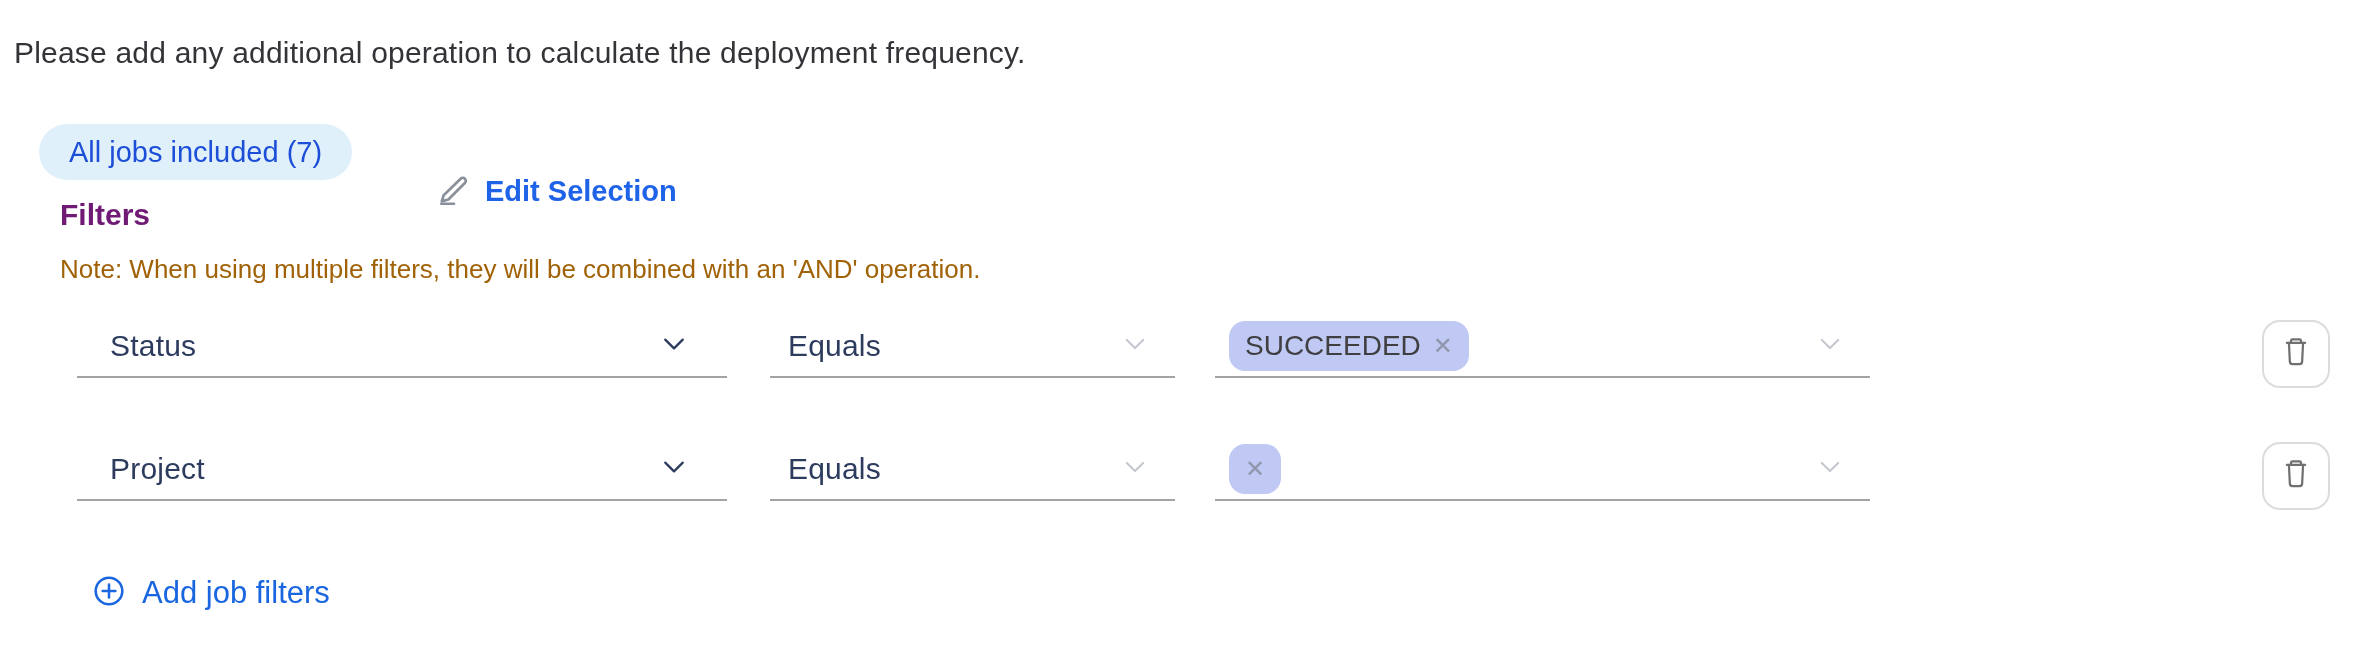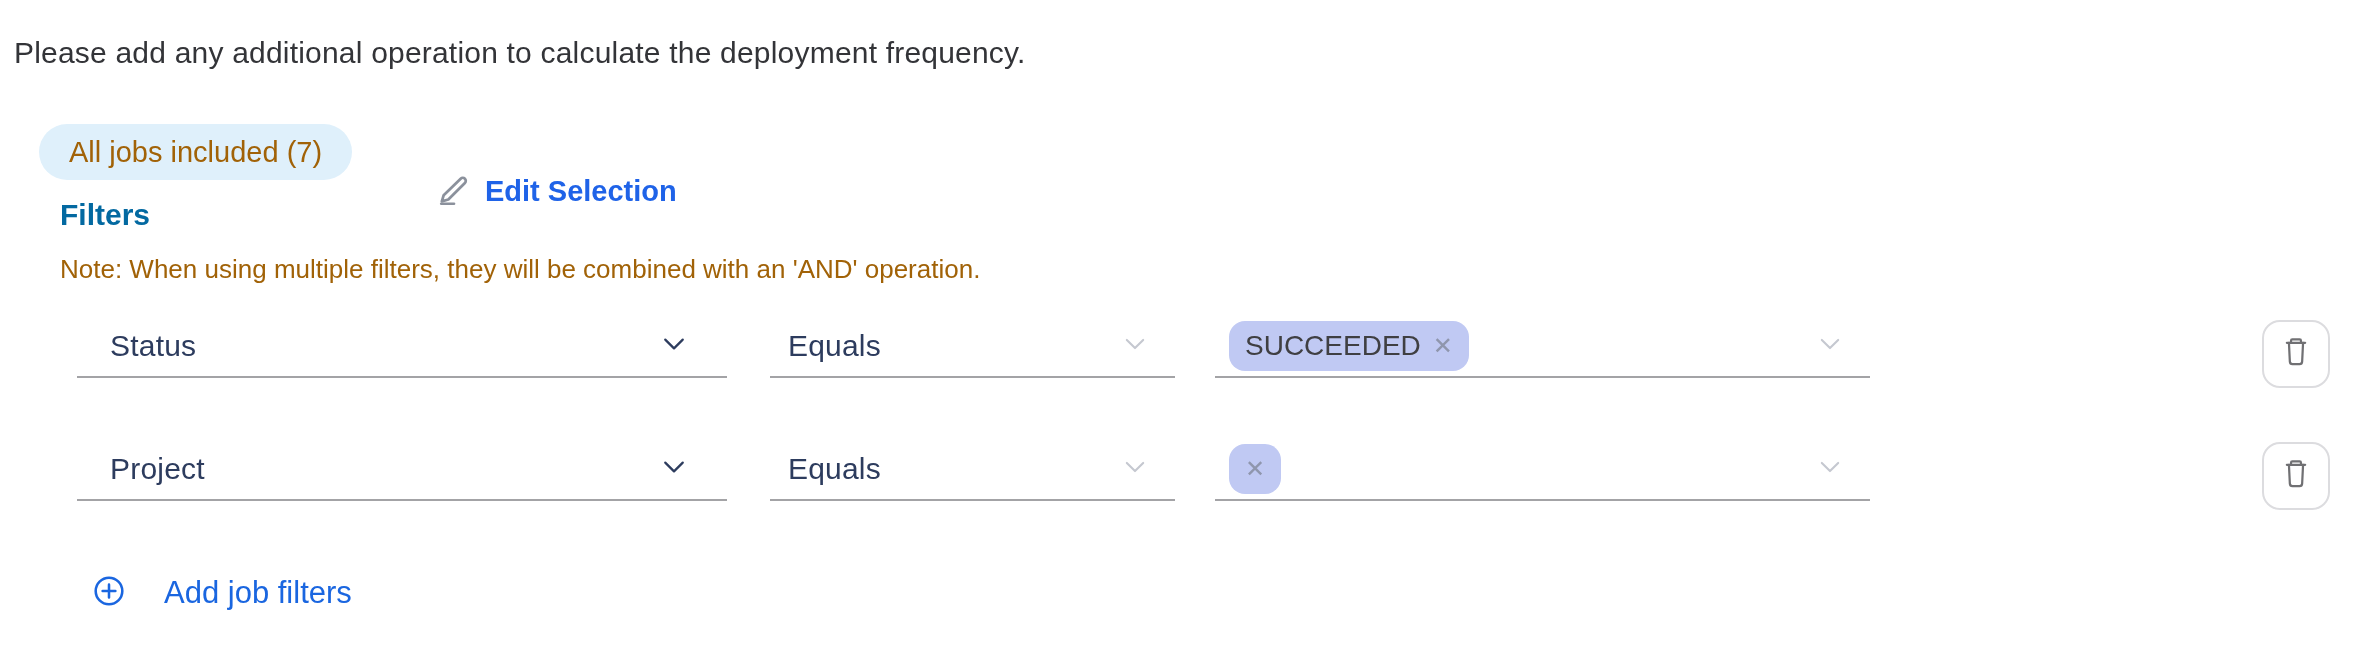--- a/index.html
+++ b/index.html
@@ -13,35 +13,35 @@
 
   .intro-text {
     position: absolute; left: 14px; top: 36px;
     font-size: 30px; color: #333438; letter-spacing: 0.2px;
   }
 
   .jobs-pill {
     position: absolute; left: 39px; top: 124px; height: 56px;
     background: #dff0fb; border-radius: 28px;
     display: inline-flex; align-items: center; padding: 0 30px;
-    font-size: 29px; color: #a16207;
+    font-size: 29px; color: #1d4ed8;
   }
 
   .edit-link {
     position: absolute; left: 437px; top: 130px; height: 44px;
     display: inline-flex; align-items: center; gap: 14px;
     cursor: pointer;
     margin-top: 39px;
   }
   .edit-link .txt { font-size: 29px; font-weight: 600; color: #1f63e8; }
   .edit-link svg { display: block; }
 
   .filters-heading {
     position: absolute; left: 60px; top: 198px;
-    font-size: 30px; font-weight: 700; color: #0369a1;
+    font-size: 30px; font-weight: 700; color: #701a75;
   }
   .note-text {
     position: absolute; left: 60px; top: 254px;
     font-size: 26px; color: #a16207;
   }
 
   .filter-row { position: absolute; left: 0; width: 2376px; height: 64px; }
   .filter-row.row-0 { top: 316px; }
   .filter-row.row-1 { top: 439px; }
 
@@ -82,21 +82,21 @@
     display: flex; align-items: center; justify-content: center;
     cursor: pointer;
   }
   .trash-button.row-0 { top: 320px; }
   .trash-button.row-1 { top: 442px; }
 
   .add-link {
     position: absolute; left: 92px; top: 572px; height: 42px;
     display: inline-flex; align-items: center; gap: 16px; cursor: pointer;
   }
-  .add-link .txt { font-size: 31px; font-weight: 500; color: #1a66e0; margin-left: 22px; }
+  .add-link .txt { font-size: 31px; font-weight: 500; color: #1a66e0; }
 </style>
 </head>
 <body>
 
 <div class="screen">
 
   <div class="intro-text">Please add any additional operation to calculate the deployment frequency.</div>
 
   <div class="jobs-pill">
     <span>All jobs included (7)</span>

